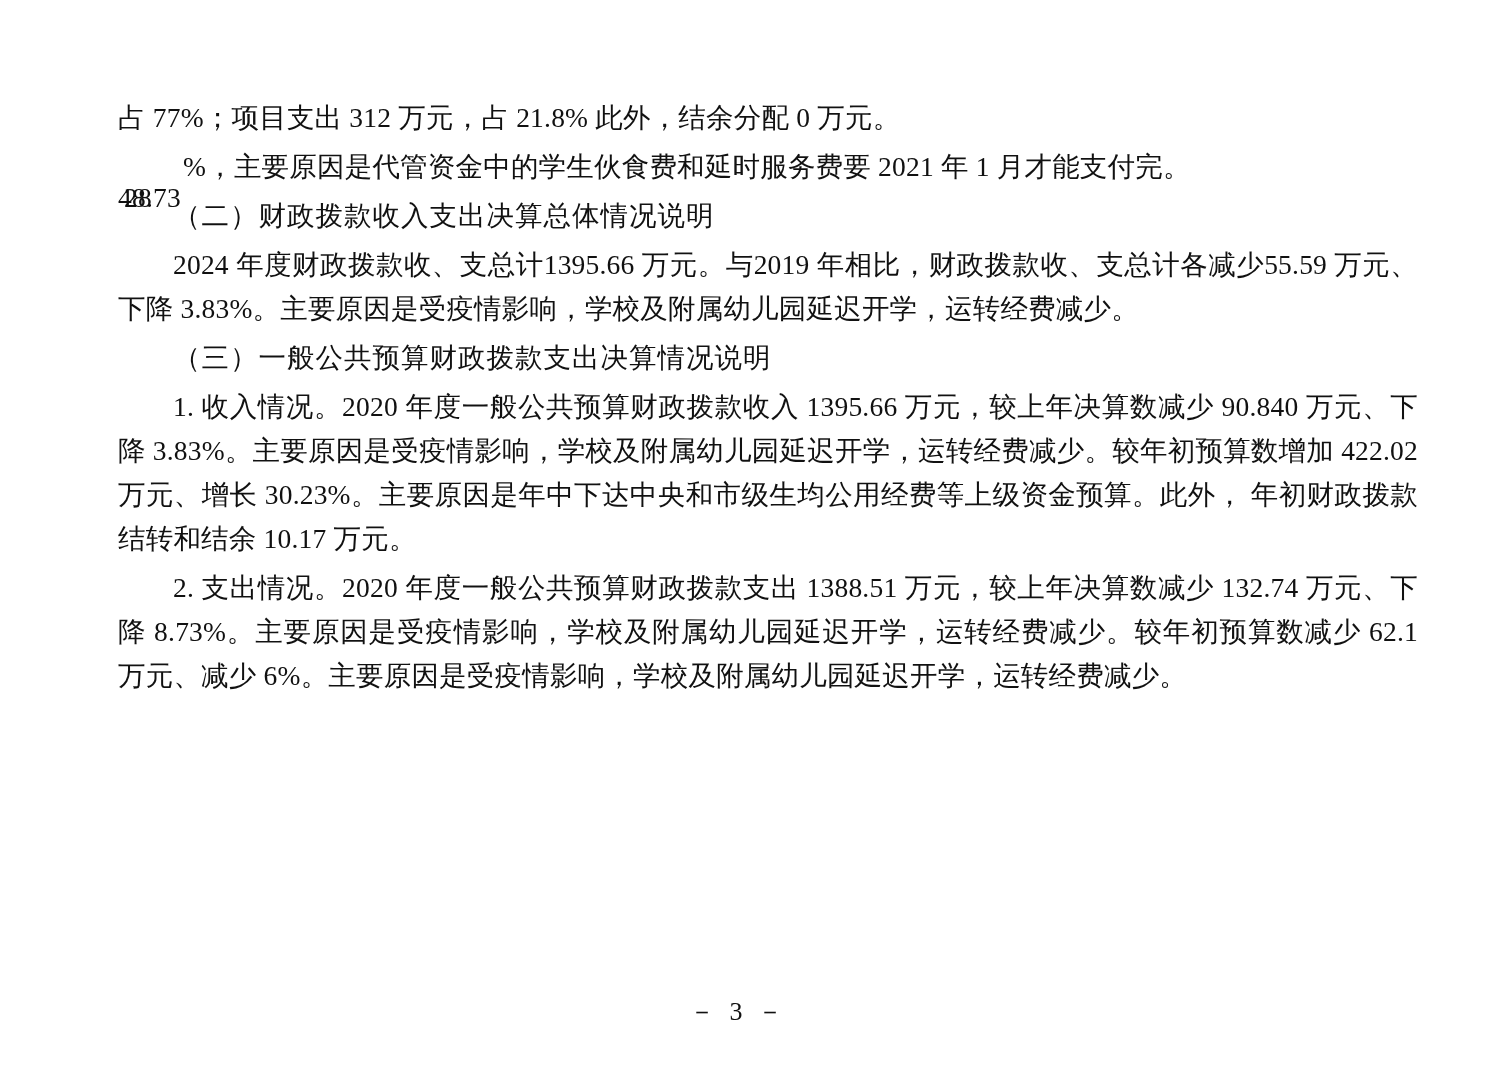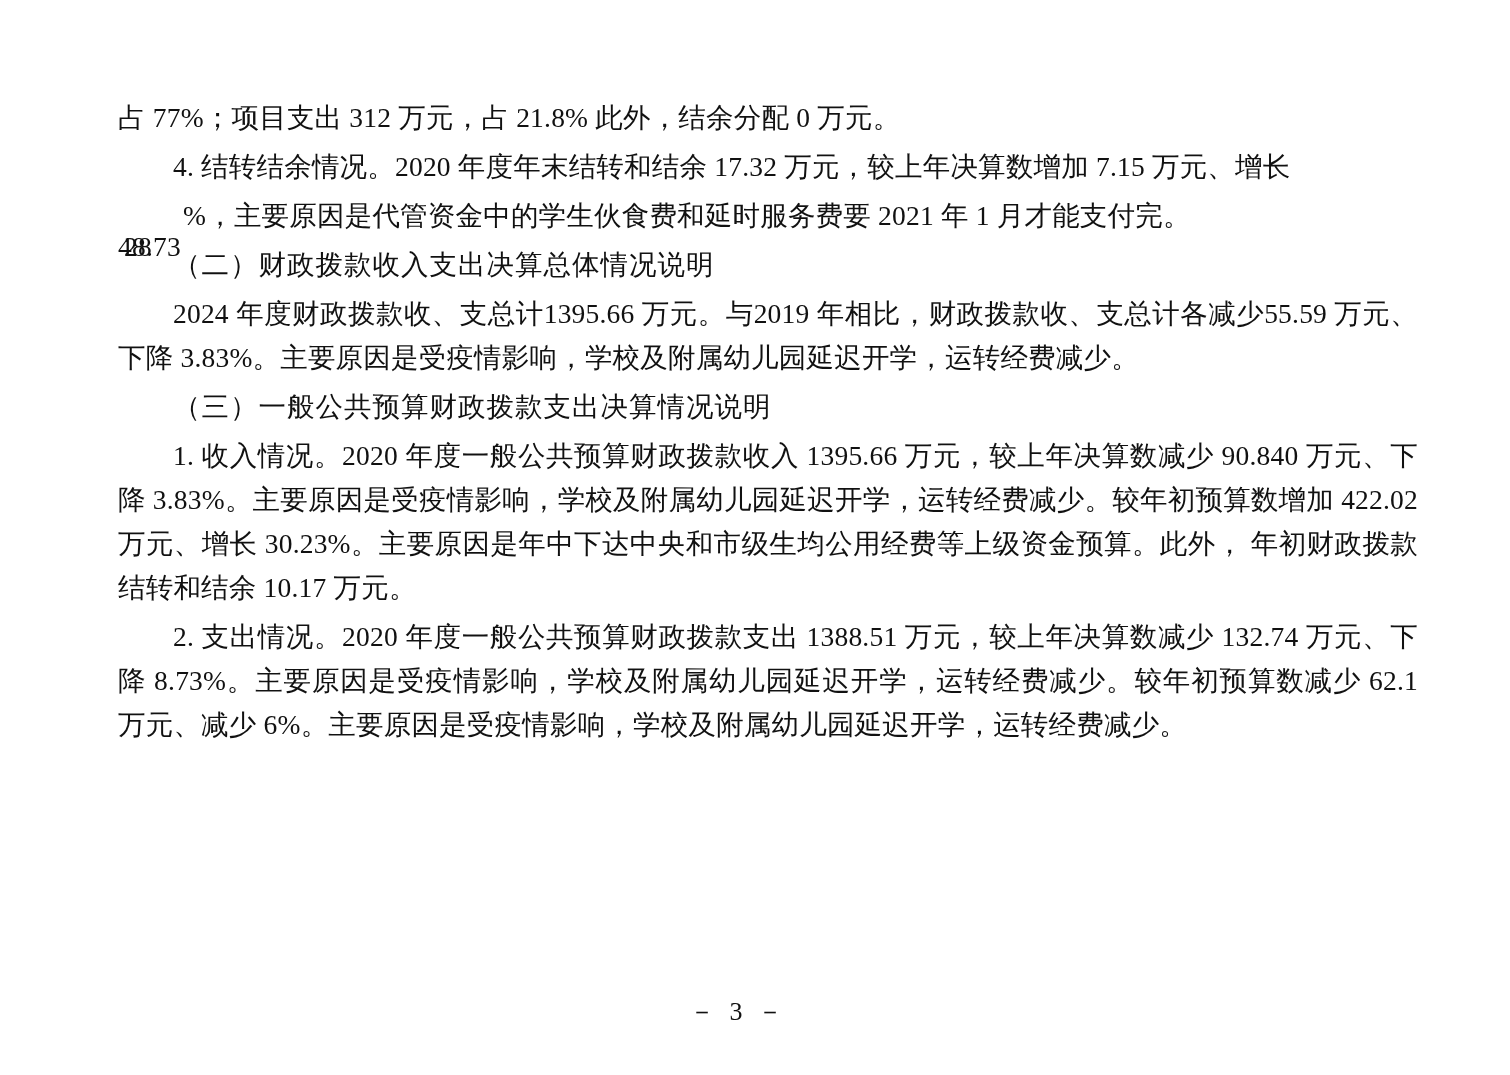--- a/index.html
+++ b/index.html
@@ -74,21 +74,20 @@
   }
 </style>
 </head>
 <body>
 
 <div class="page">
   <div class="doc-body">
 
     <p class="para">占 77%；项目支出 312 万元，占 21.8% 此外，结余分配 0 万元。</p>
 
-    <p class="para indent">4. 结转结余情况。2020 年度年末结转和结余 17.32 万元，较上年决算数增加 7.15 万元、增长</p>
 
     <p class="para"><span class="overlap-wrap"><span class="overlap-a">48.73</span><span class="overlap-b">28</span></span><span>  %，主要原因是代管资金中的学生伙食费和延时服务费要 2021 年 1 月才能支付完。</span></p>
 
     <p class="para indent heading">（二）财政拨款收入支出决算总体情况说明</p>
 
     <p class="para indent">2024 年度财政拨款收、支总计1395.66 万元。与2019 年相比，财政拨款收、支总计各减少55.59 万元、下降 3.83%。主要原因是受疫情影响，学校及附属幼儿园延迟开学，运转经费减少。</p>
 
     <p class="para indent heading">（三）一般公共预算财政拨款支出决算情况说明</p>
 
     <p class="para indent">1. 收入情况。2020 年度一般公共预算财政拨款收入 1395.66 万元，较上年决算数减少 90.840 万元、下降 3.83%。主要原因是受疫情影响，学校及附属幼儿园延迟开学，运转经费减少。较年初预算数增加 422.02 万元、增长 30.23%。主要原因是年中下达中央和市级生均公用经费等上级资金预算。此外， 年初财政拨款结转和结余 10.17 万元。</p>

